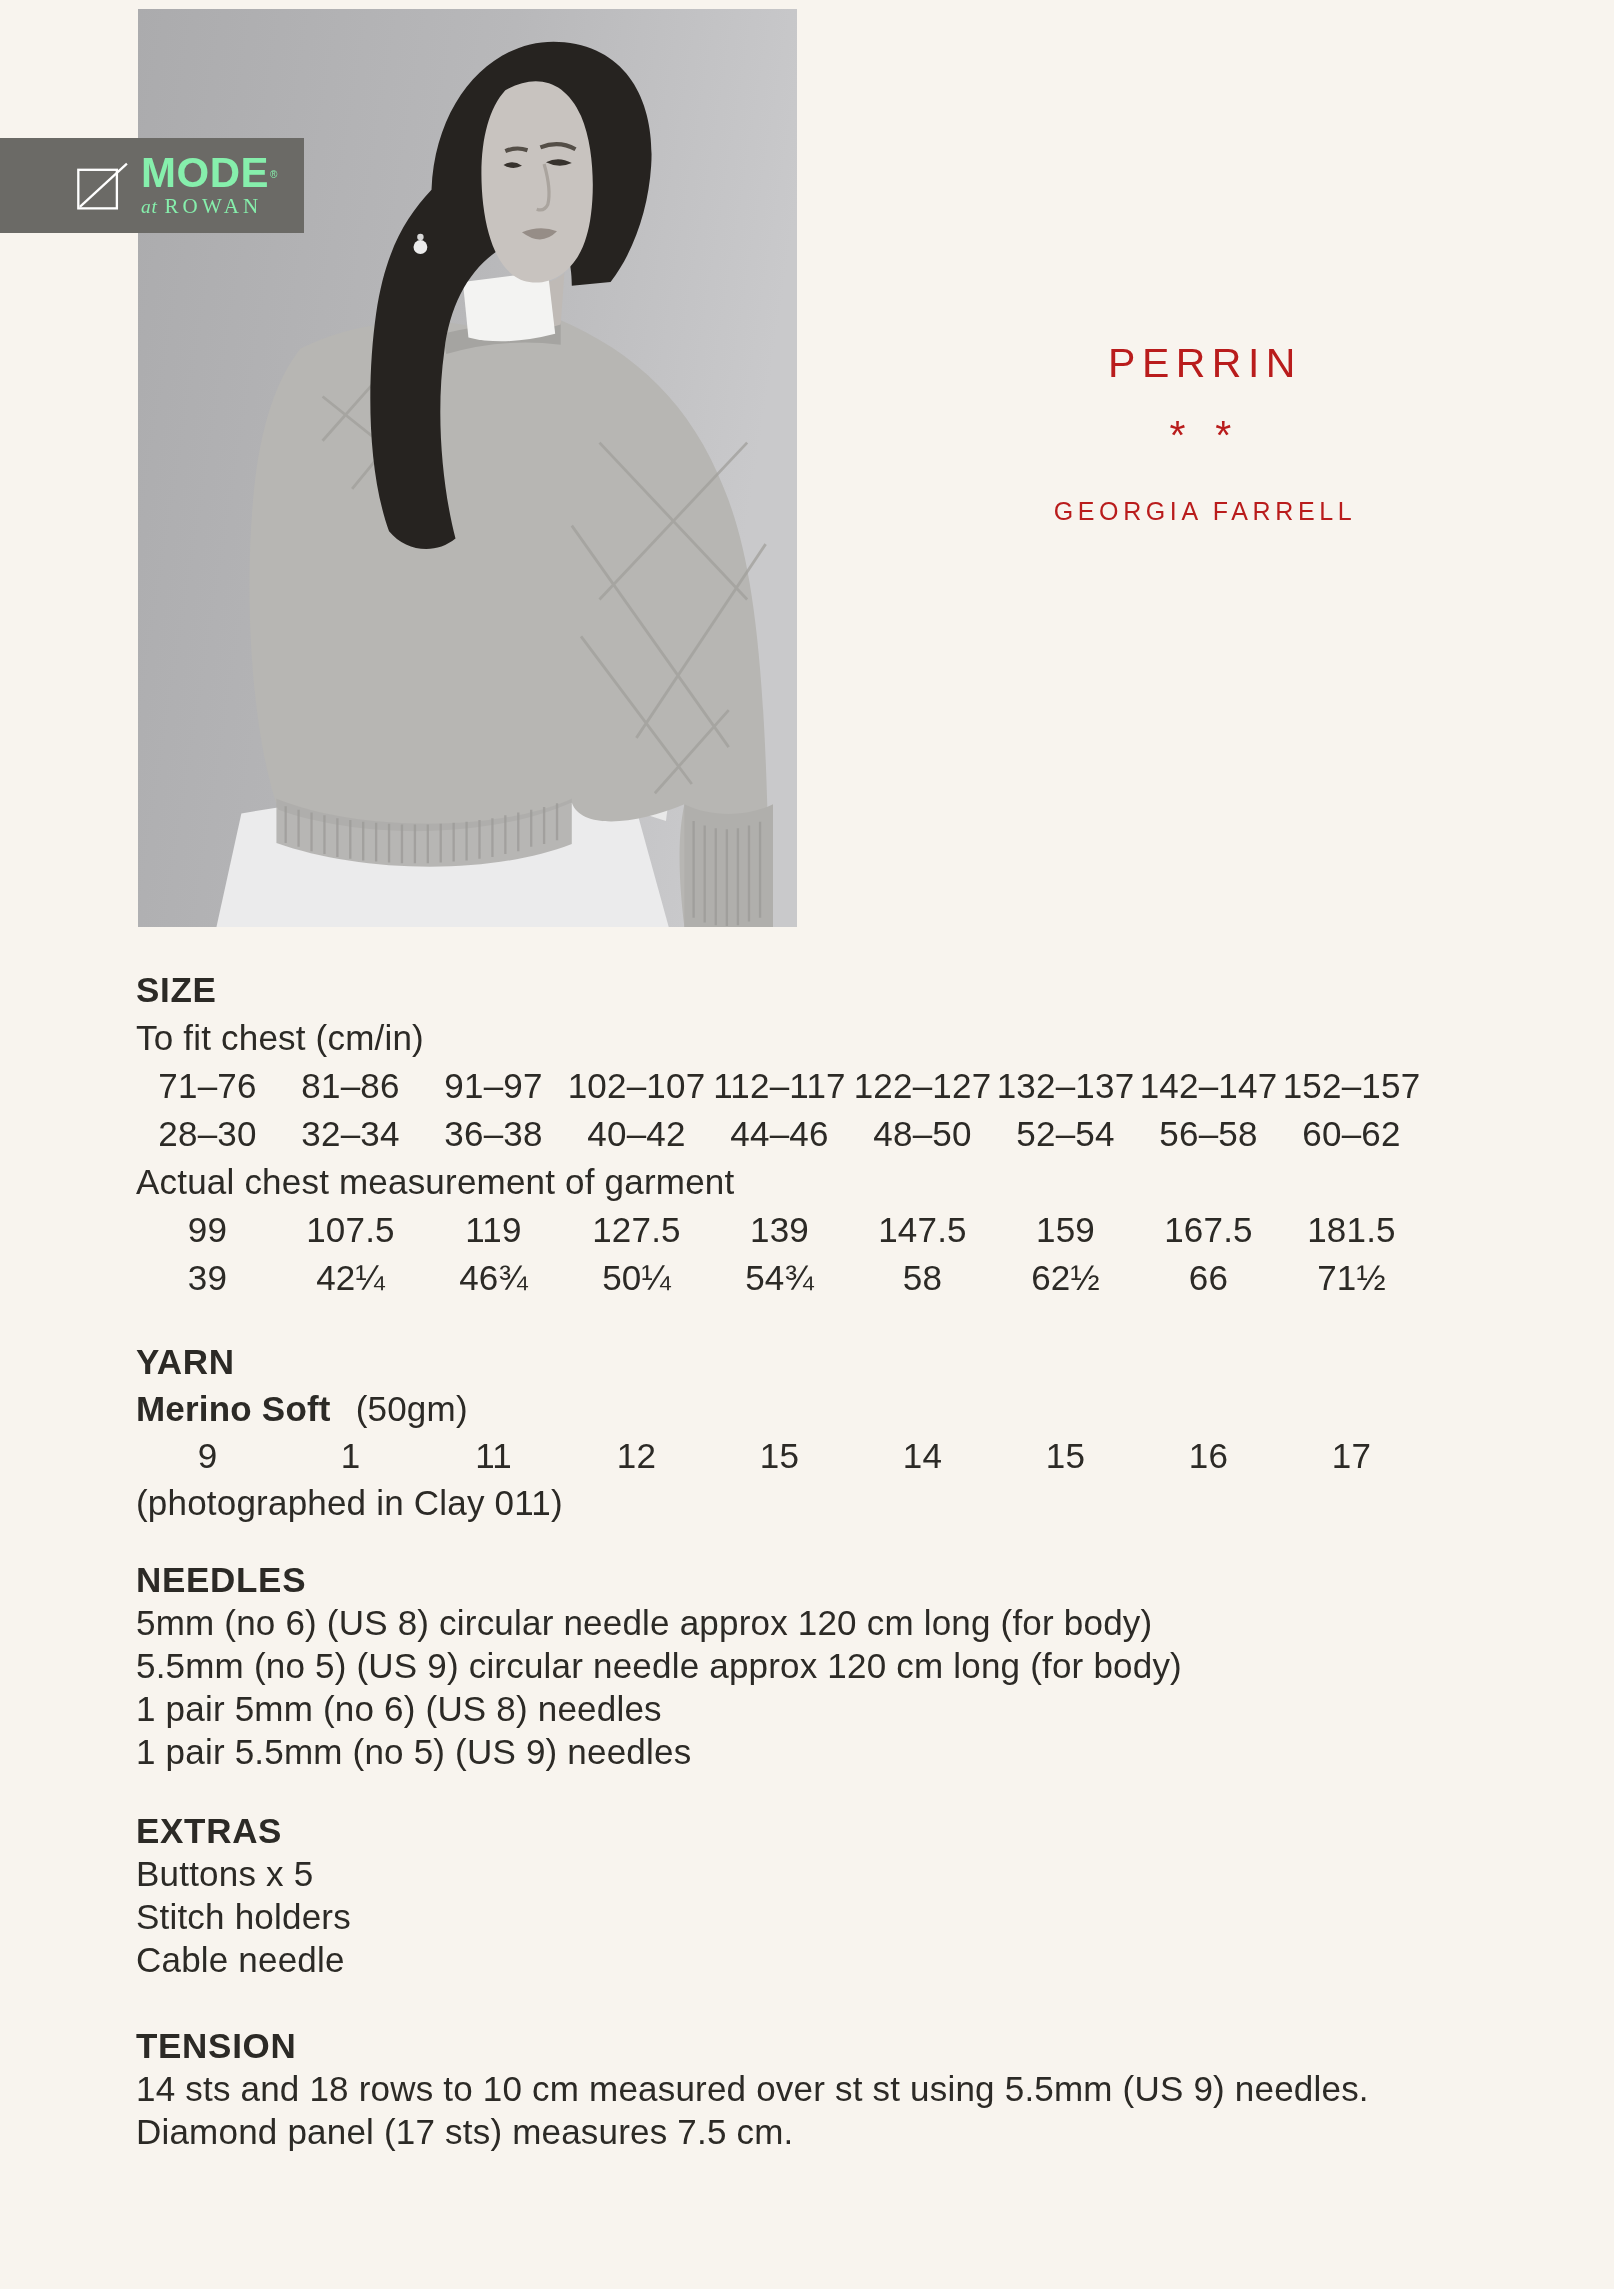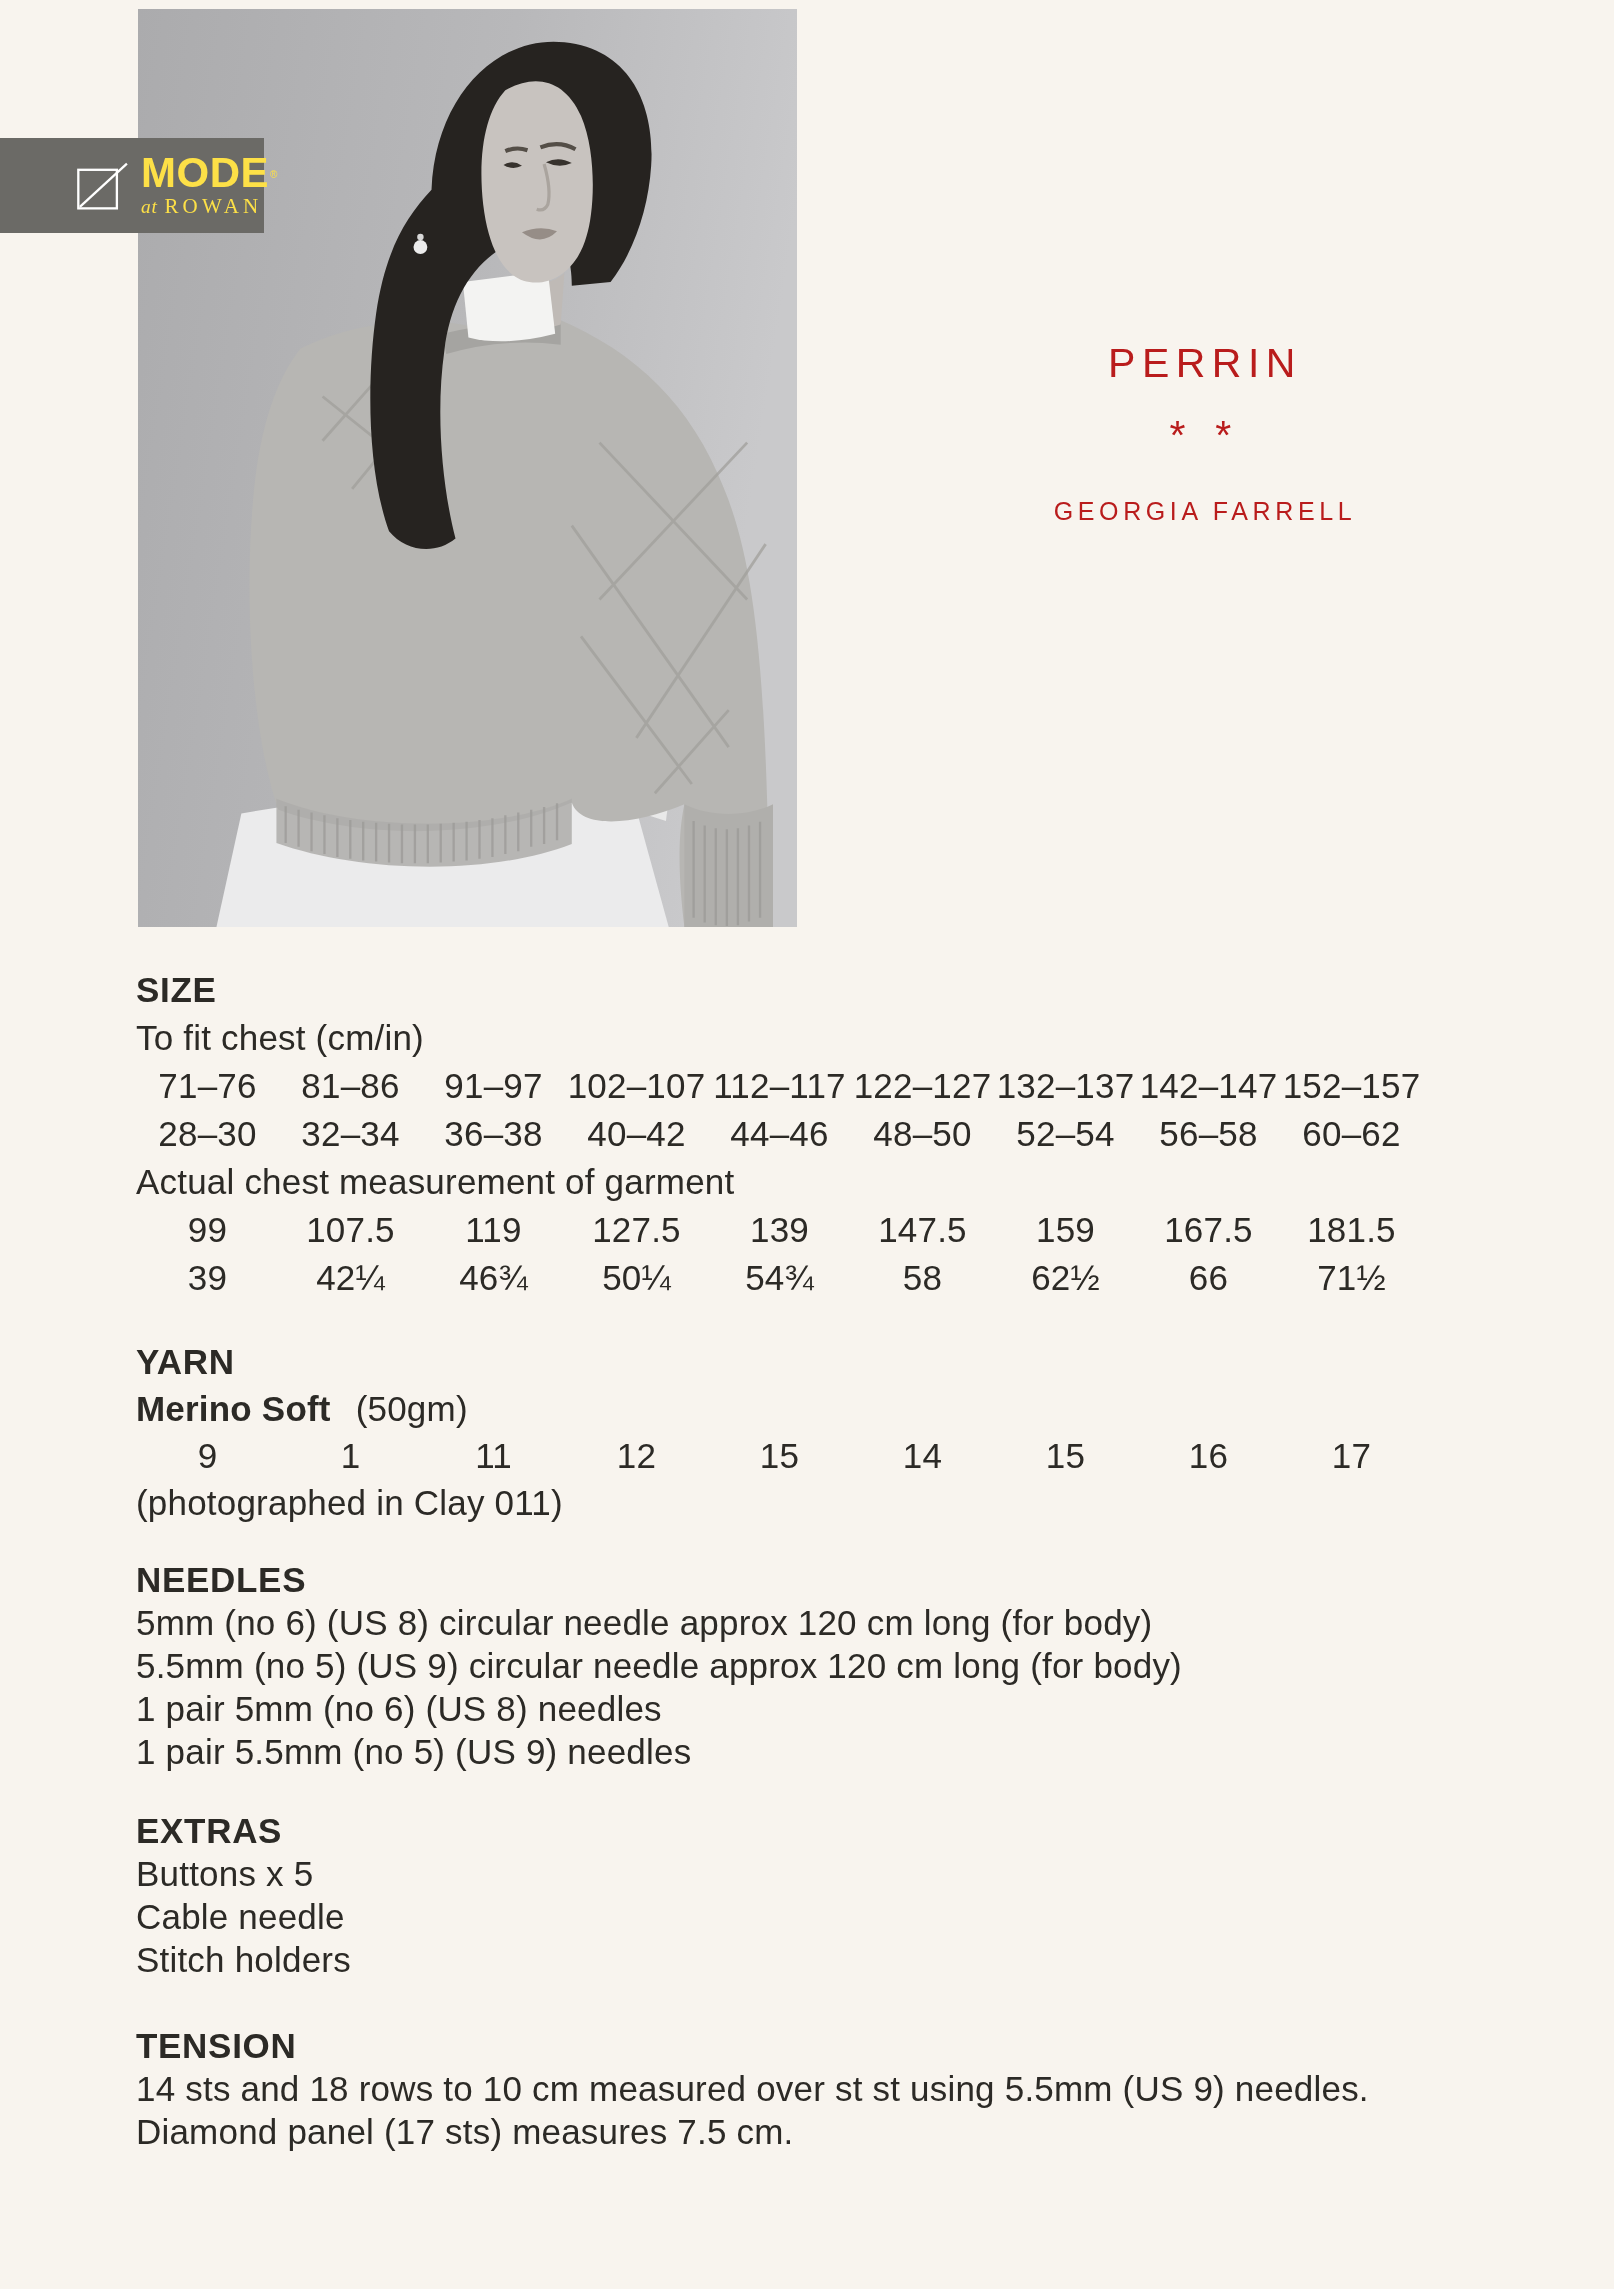--- a/index.html
+++ b/index.html
@@ -5,22 +5,22 @@
   html,body{margin:0;padding:0;background:#f8f4ee;}
   .page{
     position:relative;width:1614px;height:2290px;background:#f8f4ee;
     font-family:"Liberation Sans",sans-serif;color:#2c2a26;overflow:hidden;
   }
   
   .photo{position:absolute;left:138px;top:9.2px;width:659px;height:918px;}
   .photo svg{display:block;width:100%;height:100%;}
   
   .banner{
-    position:absolute;left:0;top:138px;width:264px;height:95px;
-    background:#6b6a66;color:#fde047;display:flex;align-items:center;
+    position:absolute;left:0;top:138px;width:304px;height:95px;
+    background:#6b6a66;color:#86efac;display:flex;align-items:center;
     padding-left:76px;box-sizing:border-box;
   }
   .logo-mark{width:54px;height:50px;flex:0 0 auto;}
   .logo-text{margin-left:11px;line-height:1;}
   .mode-line{font-size:42px;font-weight:700;letter-spacing:0.5px;line-height:41px;}
   .tm{font-size:10px;vertical-align:top;position:relative;top:1.8px;left:0.9px;font-weight:400;}
   .rowan-line{font-family:"Liberation Serif",serif;font-size:21px;line-height:24px;letter-spacing:4.2px;margin-top:0.9px;}
   .at-word{font-style:italic;letter-spacing:0.9px;font-size:19.4px;margin-right:6.5px;}
   
   .title-block{position:absolute;left:882px;top:340px;width:646px;height:212px;text-align:center;color:#b91c1c;}
@@ -190,22 +190,22 @@
     <div class="h">NEEDLES</div>
     <div>5mm (no 6) (US 8) circular needle approx 120 cm long (for body)</div>
     <div>5.5mm (no 5) (US 9) circular needle approx 120 cm long (for body)</div>
     <div>1 pair 5mm (no 6) (US 8) needles</div>
     <div>1 pair 5.5mm (no 5) (US 9) needles</div>
   </div>
 
   <div class="sec sec-extras">
     <div class="h">EXTRAS</div>
     <div>Buttons x 5</div>
+    <div>Stitch holders</div>
     <div>Cable needle</div>
-    <div>Stitch holders</div>
   </div>
 
   <div class="sec sec-tension">
     <div class="h">TENSION</div>
     <div>14 sts and 18 rows to 10 cm measured over st st using 5.5mm (US 9) needles.</div>
     <div>Diamond panel (17 sts) measures 7.5 cm.</div>
   </div>
 
 </div>
 

